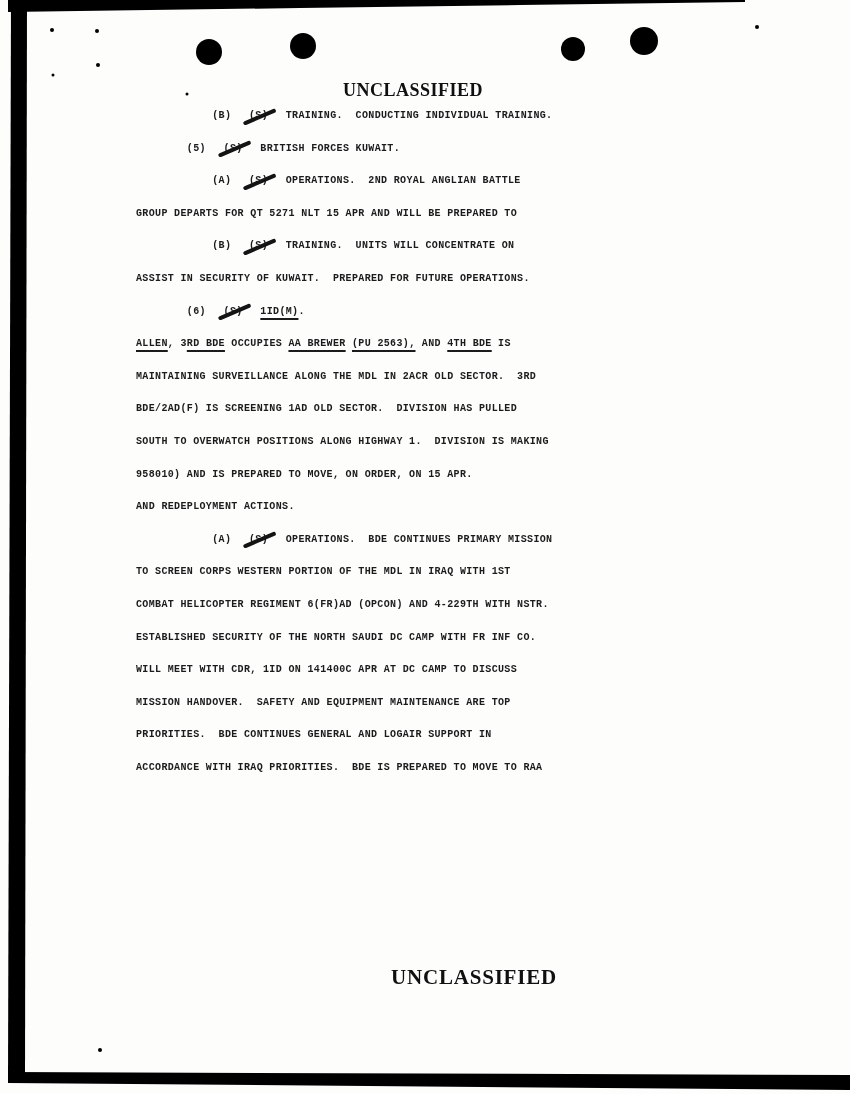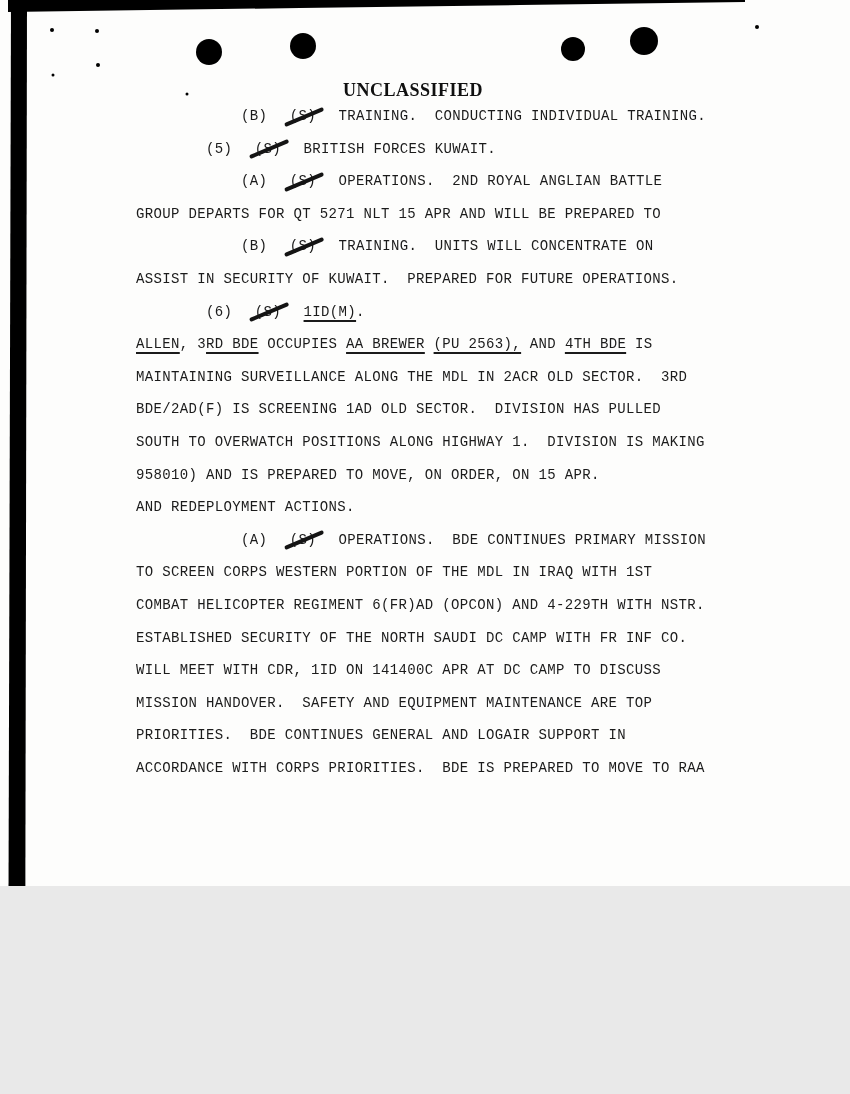--- a/index.html
+++ b/index.html
@@ -1,36 +1,36 @@
 <!DOCTYPE html>
 <html><head>
 <meta charset="utf-8">
 <style>
   html,body{margin:0;padding:0;background:#e9e9e9;}
   .page{
     position:relative;
-    width:850px;height:886px;
+    width:850px;height:1094px;
     background:#fdfdfc;
     overflow:hidden;
     font-family:"Liberation Mono",monospace;
   }
   .artifacts{position:absolute;left:0;top:0;width:850px;height:1094px;pointer-events:none;}
   .header-classification{
     position:absolute;top:80px;left:413px;transform:translateX(-50%);
     font-family:"Liberation Serif",serif;font-weight:bold;
     font-size:18px;letter-spacing:0.5px;color:#101010;white-space:nowrap;
   }
   .footer-classification{
     position:absolute;top:965px;left:474px;transform:translateX(-50%);
     font-family:"Liberation Serif",serif;font-weight:bold;
     font-size:21px;letter-spacing:0.8px;color:#101010;white-space:nowrap;
   }
   .doc-body{
     position:absolute;top:100px;left:136px;
-    color:#1b1b1b;font-size:14px;font-weight:400;letter-spacing:0.35px;
+    color:#1b1b1b;font-size:10px;font-weight:700;letter-spacing:0.35px;
   }
   .line{white-space:pre;line-height:32.6px;height:32.6px;}
   .ul{
     text-decoration:underline;
     text-decoration-thickness:2px;
     text-underline-offset:4px;
     text-decoration-color:#1b1b1b;
   }
   .struck{position:relative;display:inline-block;margin:0 5px;}
   .struck::after{
@@ -81,18 +81,18 @@
       <div class="line"><span>SOUTH TO OVERWATCH POSITIONS ALONG HIGHWAY 1.  DIVISION IS MAKING</span></div>
       <div class="line"><span>958010) AND IS PREPARED TO MOVE, ON ORDER, ON 15 APR.</span></div>
       <div class="line"><span>AND REDEPLOYMENT ACTIONS.</span></div>
       <div class="line"><span>            (A)  </span><span class="struck">(S)</span><span>  OPERATIONS.  BDE CONTINUES PRIMARY MISSION</span></div>
       <div class="line"><span>TO SCREEN CORPS WESTERN PORTION OF THE MDL IN IRAQ WITH 1ST</span></div>
       <div class="line"><span>COMBAT HELICOPTER REGIMENT 6(FR)AD (OPCON) AND 4-229TH WITH NSTR.</span></div>
       <div class="line"><span>ESTABLISHED SECURITY OF THE NORTH SAUDI DC CAMP WITH FR INF CO.</span></div>
       <div class="line"><span>WILL MEET WITH CDR, 1ID ON 141400C APR AT DC CAMP TO DISCUSS</span></div>
       <div class="line"><span>MISSION HANDOVER.  SAFETY AND EQUIPMENT MAINTENANCE ARE TOP</span></div>
       <div class="line"><span>PRIORITIES.  BDE CONTINUES GENERAL AND LOGAIR SUPPORT IN</span></div>
-      <div class="line"><span>ACCORDANCE WITH CORPS PRIORITIES.  BDE IS PREPARED TO MOVE TO RAA</span></div>
+      <div class="line"><span>ACCORDANCE WITH IRAQ PRIORITIES.  BDE IS PREPARED TO MOVE TO RAA</span></div>
     </div>
 
   <div class="footer-classification">UNCLASSIFIED</div>
 
 </div>
 
 </body></html>

